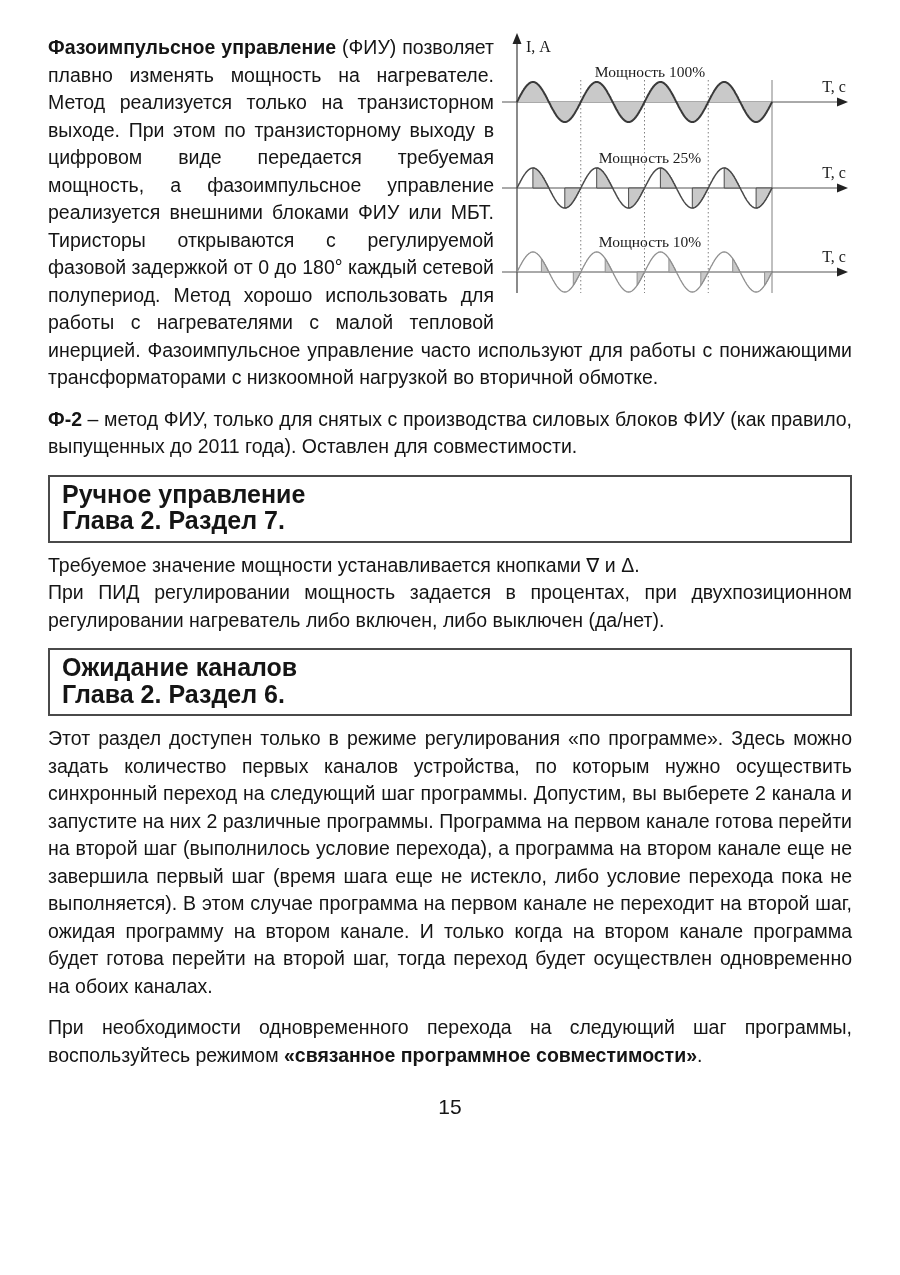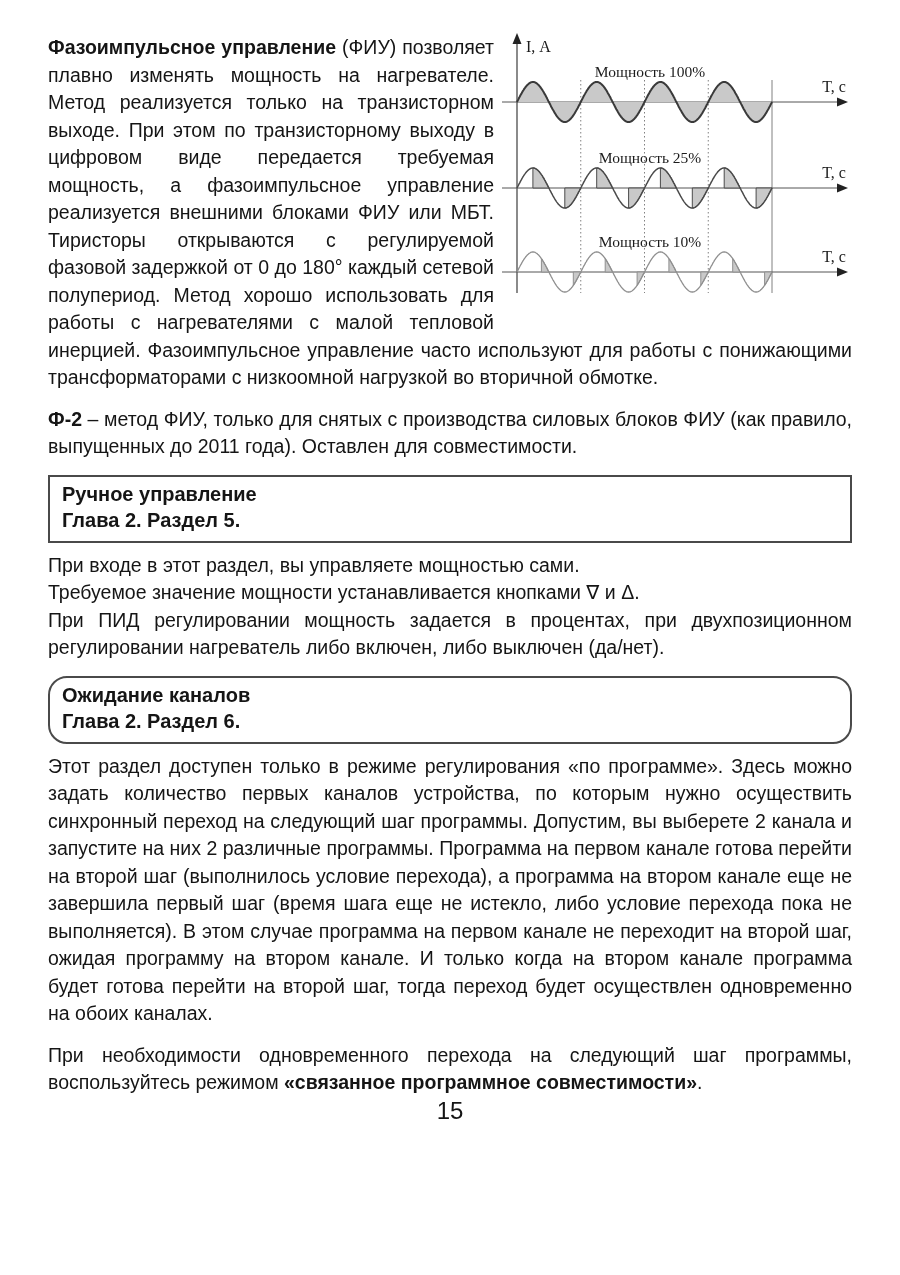--- a/index.html
+++ b/index.html
@@ -32,37 +32,38 @@
     font-size: 16px;
     fill: #1c1c1c;
   }
   .figtxt-small {
     font-family: "Liberation Serif", serif;
     font-size: 15.5px;
     fill: #1c1c1c;
   }
 
   .mt14 { margin-top: 14px; }
-  .mt22 { margin-top: 22px; border-radius: 19px; }
+  .mt22 { margin-top: 22px; }
 
   .section-box {
     border: 2px solid #4a4a4a;
     margin: 14px 0 9px 0;
     padding: 4px 12px 7px 12px;
   }
   .section-box .line {
     font-weight: bold;
-    font-size: 20px;
+    font-size: 25px;
     line-height: 26.5px;
     text-align: left;
   }
 
   .page-num {
     text-align: center;
-    font-size: 24px;
+    font-size: 21px;
+    margin-top: 26px;
   }
 </style>
 </head>
 <body>
 
 <div class="page">
 
   <p>
     <span class="figure">
       <svg id="fig-svg" width="352" height="278" viewBox="0 0 352 278">
@@ -115,24 +116,23 @@
         </svg>
     </span><b>Фазоимпульсное управление</b><span> (ФИУ) позволяет плавно изменять мощность на нагревателе. Метод реализуется только на транзисторном выходе. При этом по транзисторному выходу в цифровом виде передается требуемая мощность, а фазоимпульсное управление реализуется внешними блоками ФИУ или МБТ. Тиристоры открываются с регулируемой фазовой задержкой от 0 до 180° каждый сетевой полупериод. Метод хорошо использовать для работы с нагревателями с малой тепловой инерцией. Фазоимпульсное управление часто используют для работы с понижающими трансформаторами с низкоомной нагрузкой во вторичной обмотке.</span>
   </p>
 
   <p class="mt14">
     <b>Ф-2</b><span> – метод ФИУ, только для снятых с производства силовых блоков ФИУ (как правило, выпущенных до 2011 года). Оставлен для совместимости.</span>
   </p>
 
   <div class="section-box">
     <div class="line">Ручное управление</div>
-    <div class="line">Глава 2. Раздел 5.</div>
+    <div class="line">Глава 2. Раздел 7.</div>
   </div>
 
-  <p>При входе в этот раздел, вы управляете мощностью сами.</p>
   <p>Требуемое значение мощности устанавливается кнопками  ∇ и Δ.</p>
   <p>При ПИД регулировании мощность задается в процентах, при двухпозиционном регулировании нагреватель либо включен, либо выключен (да/нет).</p>
 
   <div class="section-box mt22">
     <div class="line">Ожидание каналов</div>
     <div class="line">Глава 2. Раздел 6.</div>
   </div>
 
   <p>Этот раздел доступен только в режиме регулирования «по программе». Здесь можно задать количество первых каналов устройства, по которым нужно осуществить синхронный переход на следующий шаг программы. Допустим, вы выберете 2 канала и запустите на них 2 различные программы. Программа на первом канале готова перейти на второй шаг (выполнилось условие перехода), а программа на втором канале еще не завершила первый шаг (время шага еще не истекло, либо условие перехода пока не выполняется). В этом случае программа на первом канале не переходит на второй шаг, ожидая программу на втором канале. И только когда на втором канале программа будет готова перейти на второй шаг, тогда переход будет осуществлен одновременно на обоих каналах.</p>
 

